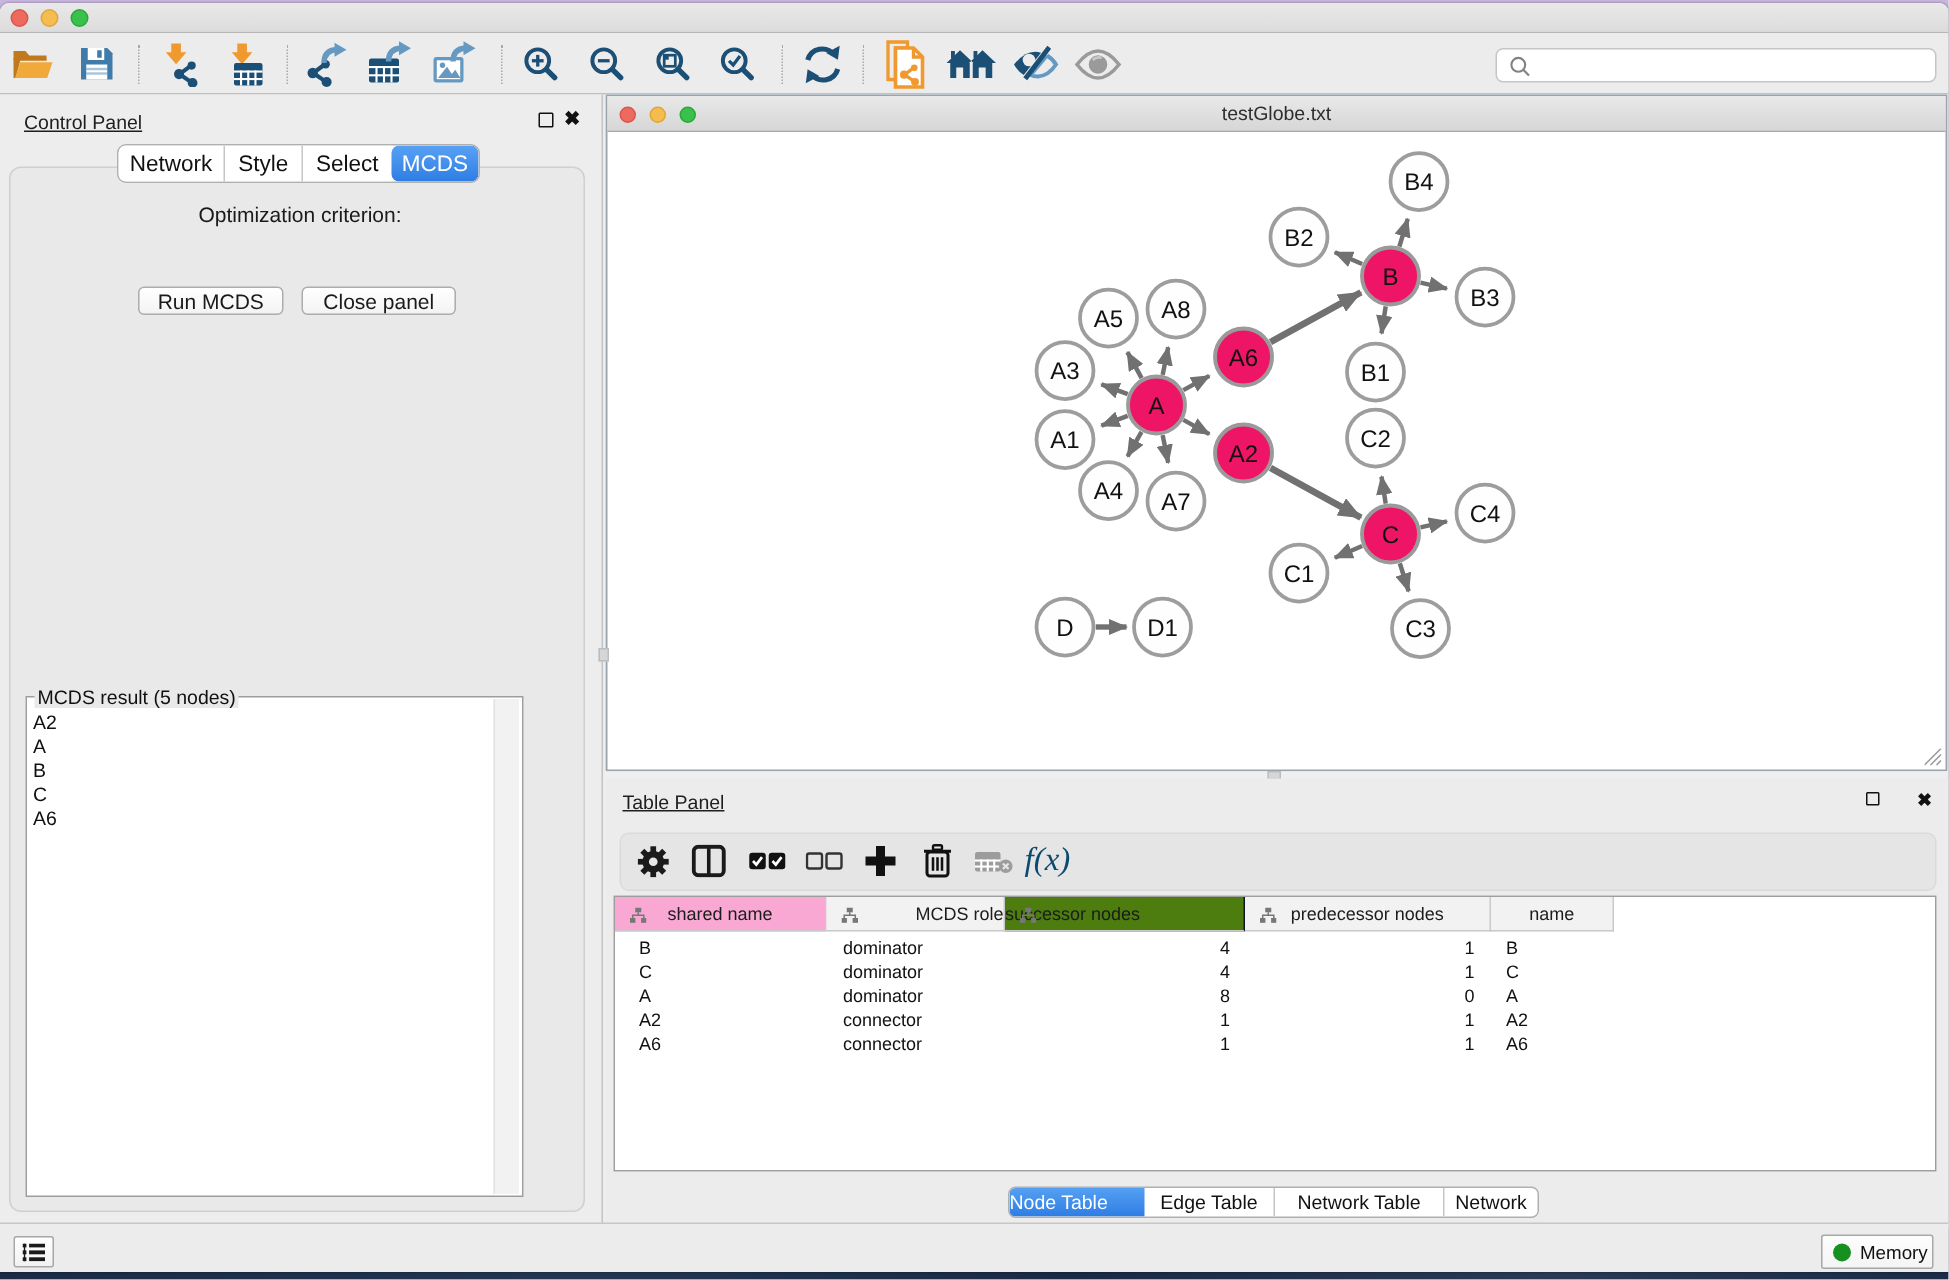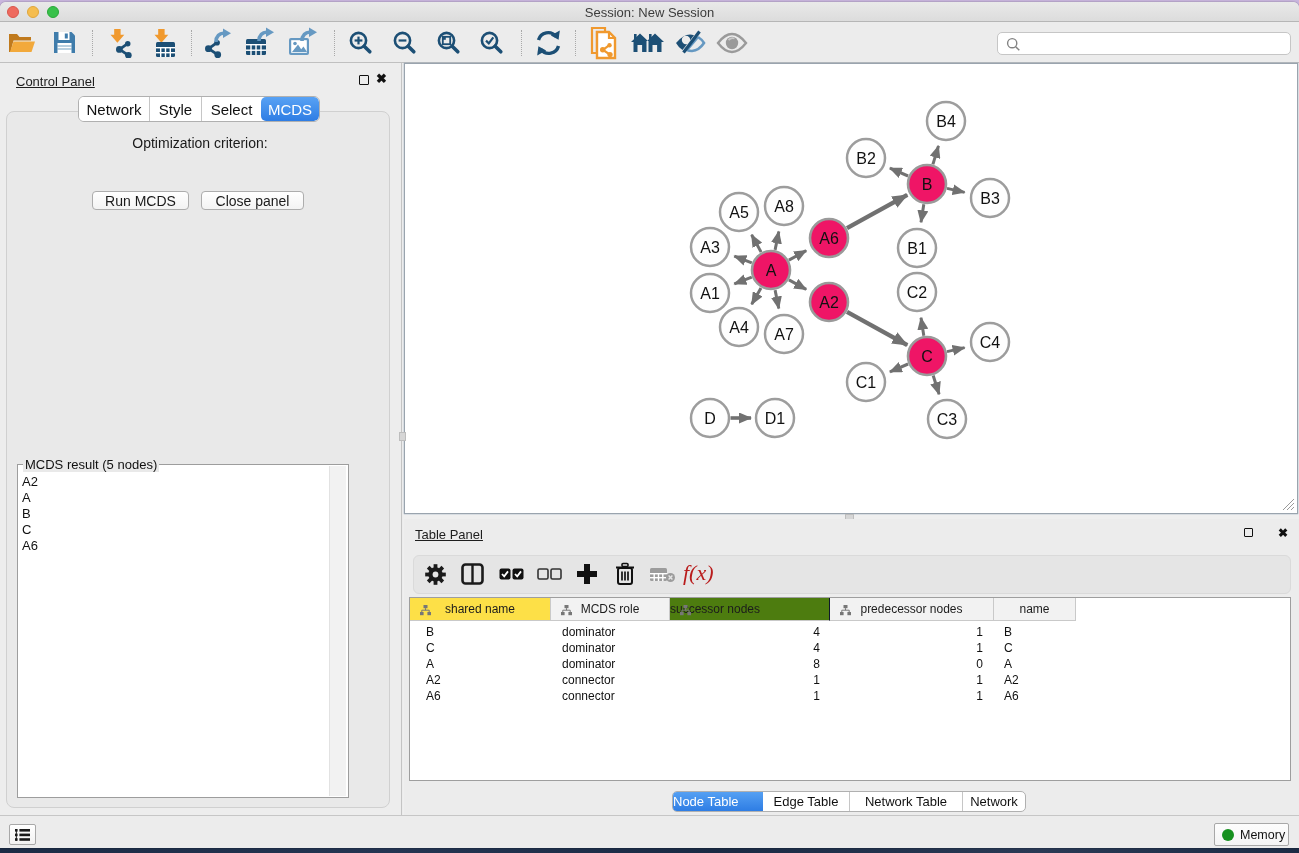--- a/index.html
+++ b/index.html
@@ -10,21 +10,20 @@
 <body>
 
 <div style="position:absolute;left:0;top:848px;width:1299px;height:5px;background:linear-gradient(90deg,#1b2b45,#243552 30%,#1a2a44 55%,#2a3a55 80%,#1b2b45)"></div>
 
 <div style="position:absolute;left:0;top:2px;width:1299px;height:846px;background:#ececec;border-radius:6px 6px 0 0;box-shadow:0 0 2px rgba(0,0,0,.4)">
 
  <div style="position:absolute;left:0;top:0;width:1299px;height:20px;background:linear-gradient(#e9e9e9,#dcdcdc);border-bottom:1px solid #b6b6b6;border-radius:6px 6px 0 0">
   <div class="light" style="left:7px;top:4px;width:12px;height:12px;background:#ee6a5f;border:0.5px solid #d9564c"></div>
   <div class="light" style="left:27px;top:4px;width:12px;height:12px;background:#f5bd4f;border:0.5px solid #e0a63a"></div>
   <div class="light" style="left:47px;top:4px;width:12px;height:12px;background:#39c14b;border:0.5px solid #2aa838"></div>
-  <div style="position:absolute;left:0;width:100%;top:3px;text-align:center;font-size:13px;color:#3c3c3c">Session: New Session</div>
  </div>
 
  <div style="position:absolute;left:0;top:21px;width:1299px;height:40px;background:#ececec;border-bottom:1px solid #c0c0c0"></div>
  <div style="position:absolute;left:0;top:-2px;width:1299px;height:64px">
   <div class="vsep" style="left:92px"></div>
       <div class="vsep" style="left:191px"></div>
       <div class="vsep" style="left:334px"></div>
       <div class="vsep" style="left:521px"></div>
       <div class="vsep" style="left:575px"></div>
       <svg style="position:absolute;left:7px;top:30px" width="29" height="26" viewBox="0 0 29 26">
@@ -197,20 +196,26 @@
   <div style="position:absolute;left:17px;top:401px;width:332px;height:334px;border:1px solid #9d9d9d;background:#fff">
    <div style="position:absolute;left:5px;top:-8px;background:#e9e9e9;padding:0 2px;font-size:13px;color:#111">MCDS result (5 nodes)</div>
    <div style="position:absolute;right:2px;top:1px;bottom:1px;width:17px;background:#f2f2f2;border-left:1px solid #e2e2e2"></div>
    <div style="position:absolute;left:4px;top:9px;font-size:13px;color:#111;line-height:16px">A2<br>A<br>B<br>C<br>A6</div>
   </div>
  </div>
 
  <div style="position:absolute;left:403px;top:61px;width:896px;height:756px;background:#efefef"></div>
 
  <div style="position:absolute;left:404px;top:61px;width:894px;height:451px;background:#fff;border:1px solid #9aa4ae;box-shadow:0 0 1px #6d87a8">
+  <div style="position:absolute;left:0;top:0;width:892px;height:24px;background:linear-gradient(#e9e9e9,#d6d6d6);border-bottom:1px solid #a8a8a8">
+   <div class="light" style="left:8px;top:7px;width:11px;height:11px;background:#ee6a5f;border:0.5px solid #d9564c"></div>
+   <div class="light" style="left:28px;top:7px;width:11px;height:11px;background:#f5bd4f;border:0.5px solid #e0a63a"></div>
+   <div class="light" style="left:48px;top:7px;width:11px;height:11px;background:#39c14b;border:0.5px solid #2aa838"></div>
+   <div style="position:absolute;left:0;width:100%;top:4px;text-align:center;font-size:13px;color:#2e2e2e">testGlobe.txt</div>
+  </div>
   <svg style="position:absolute;left:0;top:25px" width="892" height="424" viewBox="405 88 892 424">
    <defs>
     <marker id="arrN" markerUnits="userSpaceOnUse" markerWidth="13" markerHeight="11" refX="12" refY="5.5" orient="auto">
             <path d="M0 0 L13 5.5 L0 11 Z" fill="#717171"></path>
           </marker>
     <marker id="arrT" markerUnits="userSpaceOnUse" markerWidth="16" markerHeight="13" refX="15" refY="6.5" orient="auto">
             <path d="M0 0 L16 6.5 L0 13 Z" fill="#717171"></path>
           </marker>
    </defs>
    <line x1="751.8" y1="276.2" x2="734.3" y2="282.8" stroke="#717171" stroke-width="3.0" marker-end="url(#arrN)"></line>
@@ -342,26 +347,26 @@
         <rect x="0" y="0" width="17" height="13" rx="1.5" fill="#9c9c9c"></rect>
         <rect x="3.5" y="5" width="1.4" height="8" fill="#fff"></rect>
         <rect x="7.8" y="5" width="1.4" height="8" fill="#fff"></rect>
         <rect x="12.1" y="5" width="1.4" height="8" fill="#fff"></rect>
         <rect x="0" y="5" width="17" height="1.4" fill="#fff"></rect>
         <rect x="0" y="9.0" width="17" height="1.4" fill="#fff"></rect>
       </g>
 <circle cx="20.5" cy="10.5" r="4.5" fill="#9c9c9c"></circle>
 <path d="M18.6 8.6 L22.4 12.4 M22.4 8.6 L18.6 12.4" stroke="#e6e6e6" stroke-width="1.4"></path>
 </svg>
-    <div style="position:absolute;left:683px;top:558px;font-family:'Liberation Serif',serif;font-style:italic;font-size:22px;color:#b91c1c;">f(x)</div>
+    <div style="position:absolute;left:683px;top:558px;font-family:'Liberation Serif',serif;font-style:italic;font-size:22px;color:#0c4a6e;">f(x)</div>
 
  <div style="position:absolute;left:409px;top:595px;width:882px;height:184px;background:#fff;border:1px solid #9e9e9e">
   <div style="position:absolute;left:0;top:0;height:23px;font-size:12px;color:#1c1c1c">
-   <div style="position:absolute;left:0;width:141px;height:23px;background:#fde047;border-right:1px solid #c9c9c9;border-bottom:1px solid #c9c9c9;text-align:center;line-height:22px">shared name</div>
-   <div style="position:absolute;left:141px;width:119px;height:23px;background:#f2f2f2;border-right:1px solid #c9c9c9;border-bottom:1px solid #c9c9c9;text-align:center;line-height:22px">MCDS role</div>
+   <div style="position:absolute;left:0;width:141px;height:23px;background:#f9a8d4;border-right:1px solid #c9c9c9;border-bottom:1px solid #c9c9c9;text-align:center;line-height:22px">shared name</div>
+   <div style="position:absolute;left:141px;width:119px;height:23px;background:#f2f2f2;border-right:1px solid #c9c9c9;border-bottom:1px solid #c9c9c9;text-align:right;line-height:22px">MCDS role</div>
    <div style="position:absolute;left:260px;width:160px;height:23px;background:#4d7c0f;border-right:1px solid #0f172a;border-bottom:1px solid #c9c9c9;line-height:22px">successor nodes</div>
    <div style="position:absolute;left:420px;width:164px;height:23px;background:#f2f2f2;border-right:1px solid #c9c9c9;border-bottom:1px solid #c9c9c9;text-align:center;line-height:22px">predecessor nodes</div>
    <div style="position:absolute;left:584px;width:82px;height:23px;background:#f2f2f2;border-right:1px solid #c9c9c9;border-bottom:1px solid #c9c9c9;text-align:center;line-height:22px">name</div>
    <div style="position:absolute;left:10px;top:6px"><svg width="11" height="11" viewBox="0 0 11 11" style="vertical-align:-1px">
             <g fill="#777">
               <rect x="3.5" y="0" width="4" height="3.2"></rect>
               <rect x="0" y="7" width="3.6" height="3.2"></rect>
               <rect x="7.4" y="7" width="3.6" height="3.2"></rect>
             </g>
             <path d="M5.5 3.2 L5.5 5.2 M1.8 7 L1.8 5.2 L9.2 5.2 L9.2 7" stroke="#777" stroke-width="1" fill="none"></path>

